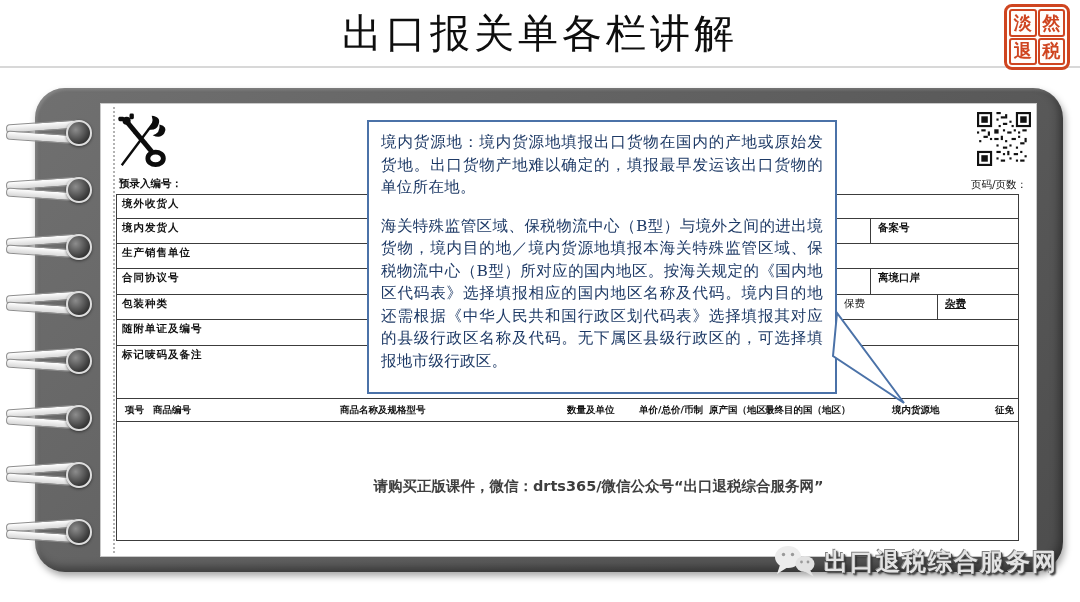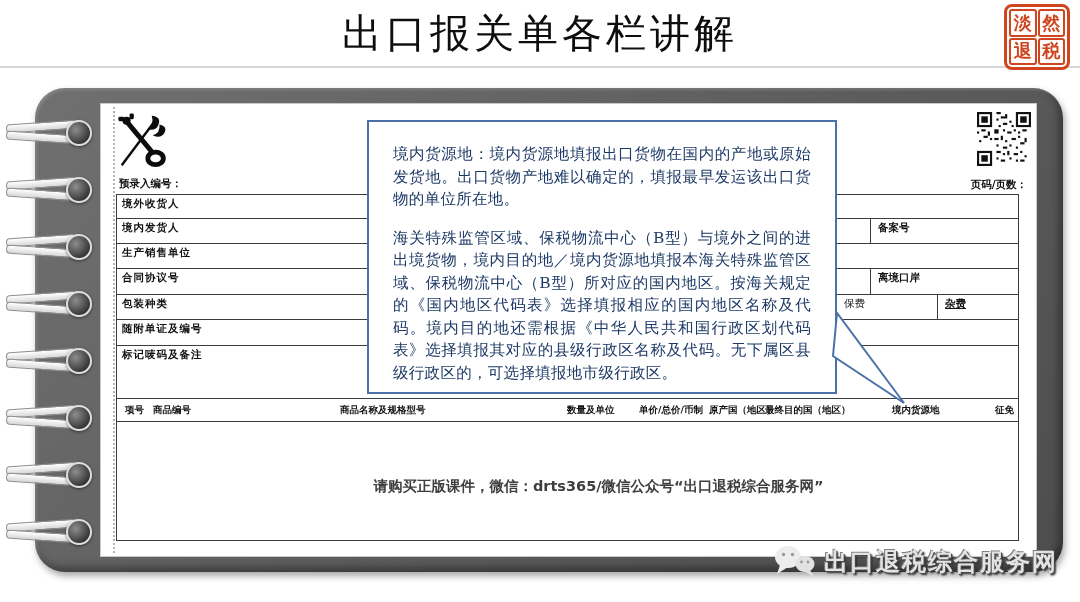--- a/index.html
+++ b/index.html
@@ -32,21 +32,21 @@
   .wire.w1{top:2px;transform:rotate(-4deg);}
   .wire.w2{top:13px;transform:rotate(4deg);}
   .knob{position:absolute;left:60px;top:0;width:26px;height:26px;border-radius:50%;
     background:radial-gradient(circle at 35% 35%,#8d8d8d,#353535 72%);
     border:2px solid #dedede;box-shadow:0 1px 3px rgba(0,0,0,.5);box-sizing:border-box;}
 
   
   .customs-logo{position:absolute;left:14px;top:8px;width:58px;height:58px;}
   .qr{position:absolute;left:876px;top:8px;width:54px;height:54px;}
   .page-no{position:absolute;left:700px;top:74px;width:226px;text-align:right;
-    font-size:10.5px;font-weight:700;color:#111;}
+    font-size:10.5px;font-weight:400;color:#111;}
   .prerecord{position:absolute;left:18px;top:73px;font-size:10.5px;font-weight:700;color:#111;}
 
   .form-table{position:absolute;left:15px;top:90px;width:903px;height:347px;
     border:1px solid #3c3c3c;box-sizing:border-box;}
   .frow{position:relative;border-bottom:1px solid #3c3c3c;box-sizing:border-box;}
   .flabel{position:absolute;left:5px;top:2px;font-size:10.5px;font-weight:700;color:#111;
     letter-spacing:1px;white-space:nowrap;}
   .rcell{position:absolute;top:0;bottom:0;left:753px;border-left:1px solid #3c3c3c;
     padding:2px 0 0 7px;font-size:10.5px;font-weight:700;color:#111;}
   .fee-left{position:absolute;left:727px;top:2px;font-size:10.5px;font-weight:400;color:#111;}
@@ -57,21 +57,21 @@
   .th0{left:8px}.th1{left:36px}.th2{left:223px}.th3{left:450px}.th4{left:522px}
   .th5{left:592px}.th6{left:648px}.th7{left:775px}.th8{left:878px}
 
   .watermark{position:absolute;left:62px;right:0;top:55px;text-align:center;
     font-family:"DejaVu Sans",sans-serif;font-size:14.5px;font-weight:700;color:#3e3e3e;}
 
   
   .callout{position:absolute;left:266px;top:16px;width:442px;height:252px;padding:9px 12px;
     background:#fff;border:2px solid #4b72a8;z-index:8;color:#1e3a66;
     font-size:15.5px;line-height:22.5px;text-align:justify;letter-spacing:.3px;overflow:hidden;}
-  .callout p{margin:12px;}
+  .callout p{margin:0;}
   .callout p + p{margin-top:16px;}
   .pointer{position:absolute;left:730px;top:197px;width:82px;height:110px;z-index:9;}
 
   
   .footer-logo{position:absolute;right:22px;bottom:24px;display:flex;align-items:flex-end;
     gap:8px;z-index:20;}
   .footer-text{font-family:"DejaVu Sans",sans-serif;font-size:24px;font-weight:700;
     color:#e3e3e3;letter-spacing:2px;
     text-shadow:1px 1px 0 #4a4a4a, 2px 2px 2px #2e2e2e, -1px -1px 0 #808080;}
 </style>

